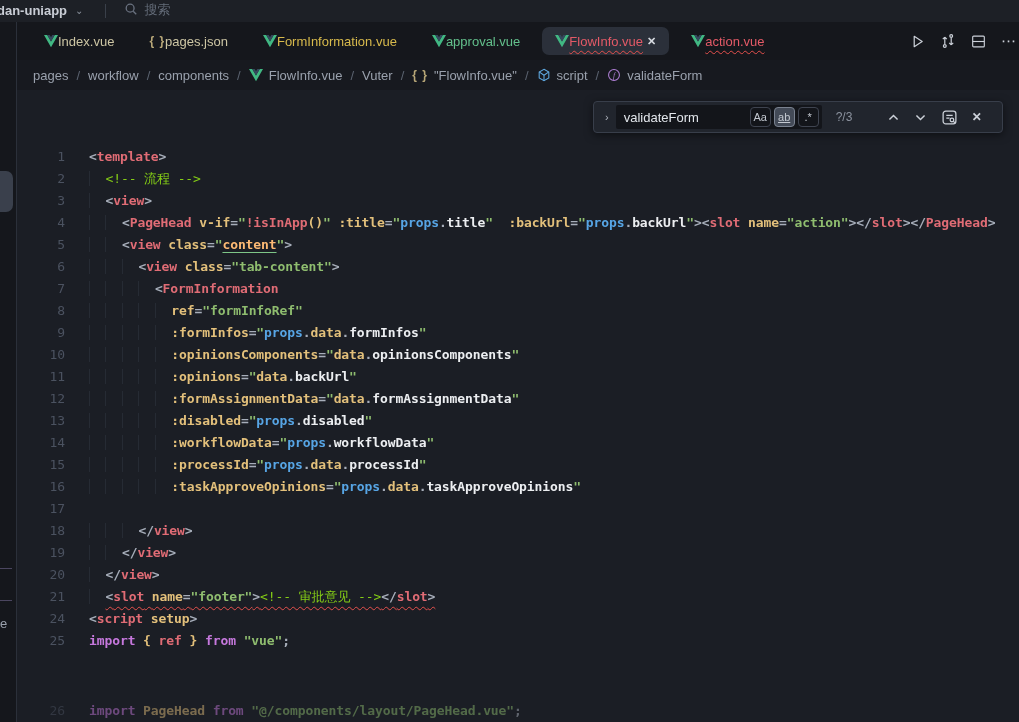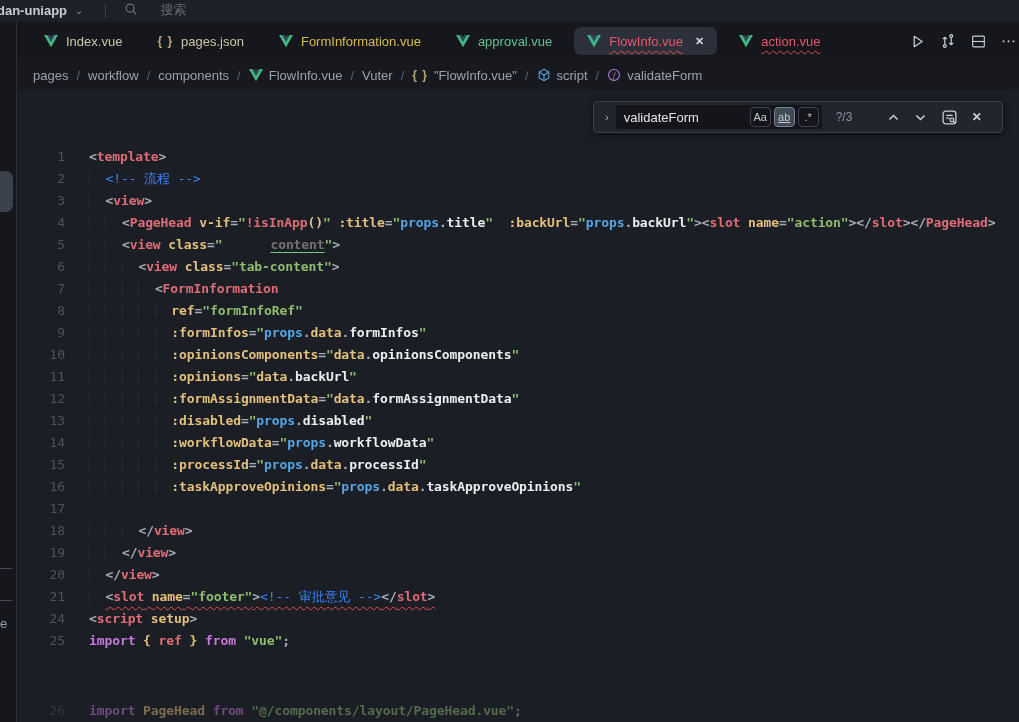--- a/index.html
+++ b/index.html
@@ -4,35 +4,35 @@
 <style>
   * { margin:0; padding:0; box-sizing:border-box; }
   html,body { width:1019px; height:722px; overflow:hidden; background:#15171c;
     font-family:"Liberation Sans", sans-serif; }
 
   
   .titlebar { height:22px; background:#1d2026; display:flex; align-items:center; overflow:hidden; }
   .tb-project { color:#c9cdd5; font-size:13px; font-weight:700; margin-left:-3px; margin-top:-2px; }
   .tb-chevron { color:#8a919c; font-size:10px; margin-left:8px; margin-top:-2px; }
   .tb-divider { width:1px; height:14px; background:#3a404a; margin:0 18px 0 22px; }
-  .tb-search { display:flex; align-items:center; gap:22px; color:#646c79; font-size:13px; margin-top:-2px; }
+  .tb-search { display:flex; align-items:center; gap:6px; color:#646c79; font-size:13px; margin-top:-2px; }
 
   
   .main { display:flex; height:700px; }
   .strip { width:17px; background:#15171c; border-right:1px solid #2b303a; position:relative; flex-shrink:0; }
   .strip .blob { position:absolute; left:-7px; top:149px; width:20px; height:41px; border-radius:7px; background:#3a404c; }
   .strip .hline1 { position:absolute; left:0; top:546px; width:12px; height:1px; background:#4b4660; }
   .strip .hline2 { position:absolute; left:0; top:578px; width:12px; height:1px; background:#4b4660; }
   .strip .cutchar { position:absolute; left:0; top:594px; color:#9aa1ad; font-size:13px; }
 
   .content-col { flex:1; display:flex; flex-direction:column; min-width:0; }
 
   
   .tabbar { height:38px; background:#15171c; display:flex; align-items:center; padding-left:14px; }
-  .tab { display:flex; align-items:center; gap:8px; padding:0 13px; height:28px; font-size:13px; cursor:pointer; }
+  .tab { display:flex; align-items:center; padding:0 13px; height:28px; font-size:13px; cursor:pointer; }
   .tab.active { background:#2b303a; border-radius:7px; }
   .tab .tlabel.squig { text-decoration-line:underline; text-decoration-style:wavy;
       text-decoration-color:#e4504c; text-decoration-thickness:1px; text-underline-offset:4px; }
   .tab .tclose { color:#d6dae0; font-size:11px; margin-left:4px; font-weight:700; }
   .braces-ic { color:#b9a878; font-weight:700; font-size:12px; letter-spacing:1px; }
   .actions { margin-left:auto; display:flex; align-items:center; gap:15px; padding-right:2px; }
   .act { display:flex; align-items:center; color:#ccd1d9; cursor:pointer; }
   .act-more { font-size:15px; color:#ccd1d9; letter-spacing:1px; }
 
   
@@ -54,24 +54,24 @@
       text-decoration-color:#e4504c; text-decoration-thickness:1px; text-underline-offset:5px; }
 
   .tok-pu { color:#a7aeba; }
   .tok-tag { color:#e06c75; }
   .tok-at { color:#e3c07b; }
   .tok-st { color:#8fbd6f; }
   .tok-bl { color:#57a5e5; }
   .tok-wt { color:#eceef1; font-weight:700; }
   .tok-gd { color:#e3c07b; }
   .tok-kw { color:#c678dd; }
-  .tok-cm { color:#3b82f6; font-weight:400; }
+  .tok-cm { color:#84cc16; font-weight:400; }
   .tok-rd { color:#e06c75; }
-  .tok-lk { color:#737373; text-decoration:underline; text-decoration-color:#7ec687;
-      text-underline-offset:3px;margin-left:48px; }
+  .tok-lk { color:#fdba74; text-decoration:underline; text-decoration-color:#7ec687;
+      text-underline-offset:3px; }
 
   
   .findw { position:absolute; top:11px; right:16px; width:410px; height:32px; background:#21252d;
       border:1px solid #383e4a; border-radius:4px; display:flex; align-items:center;
       box-shadow:0 2px 8px rgba(0,0,0,.5); padding:0 8px 0 4px; }
   .fw-expand { color:#aeb4be; font-size:11px; padding:0 7px; cursor:pointer; }
   .fw-input { width:206px; height:24px; background:#13151a; border-radius:2px; display:flex;
       align-items:center; padding-left:8px; }
   .fw-query { color:#e2e6eb; font-size:13px; flex:1; }
   .fw-opt { width:21px; height:20px; border:1px solid #3f4450; border-radius:4px; color:#c3c8d0;

